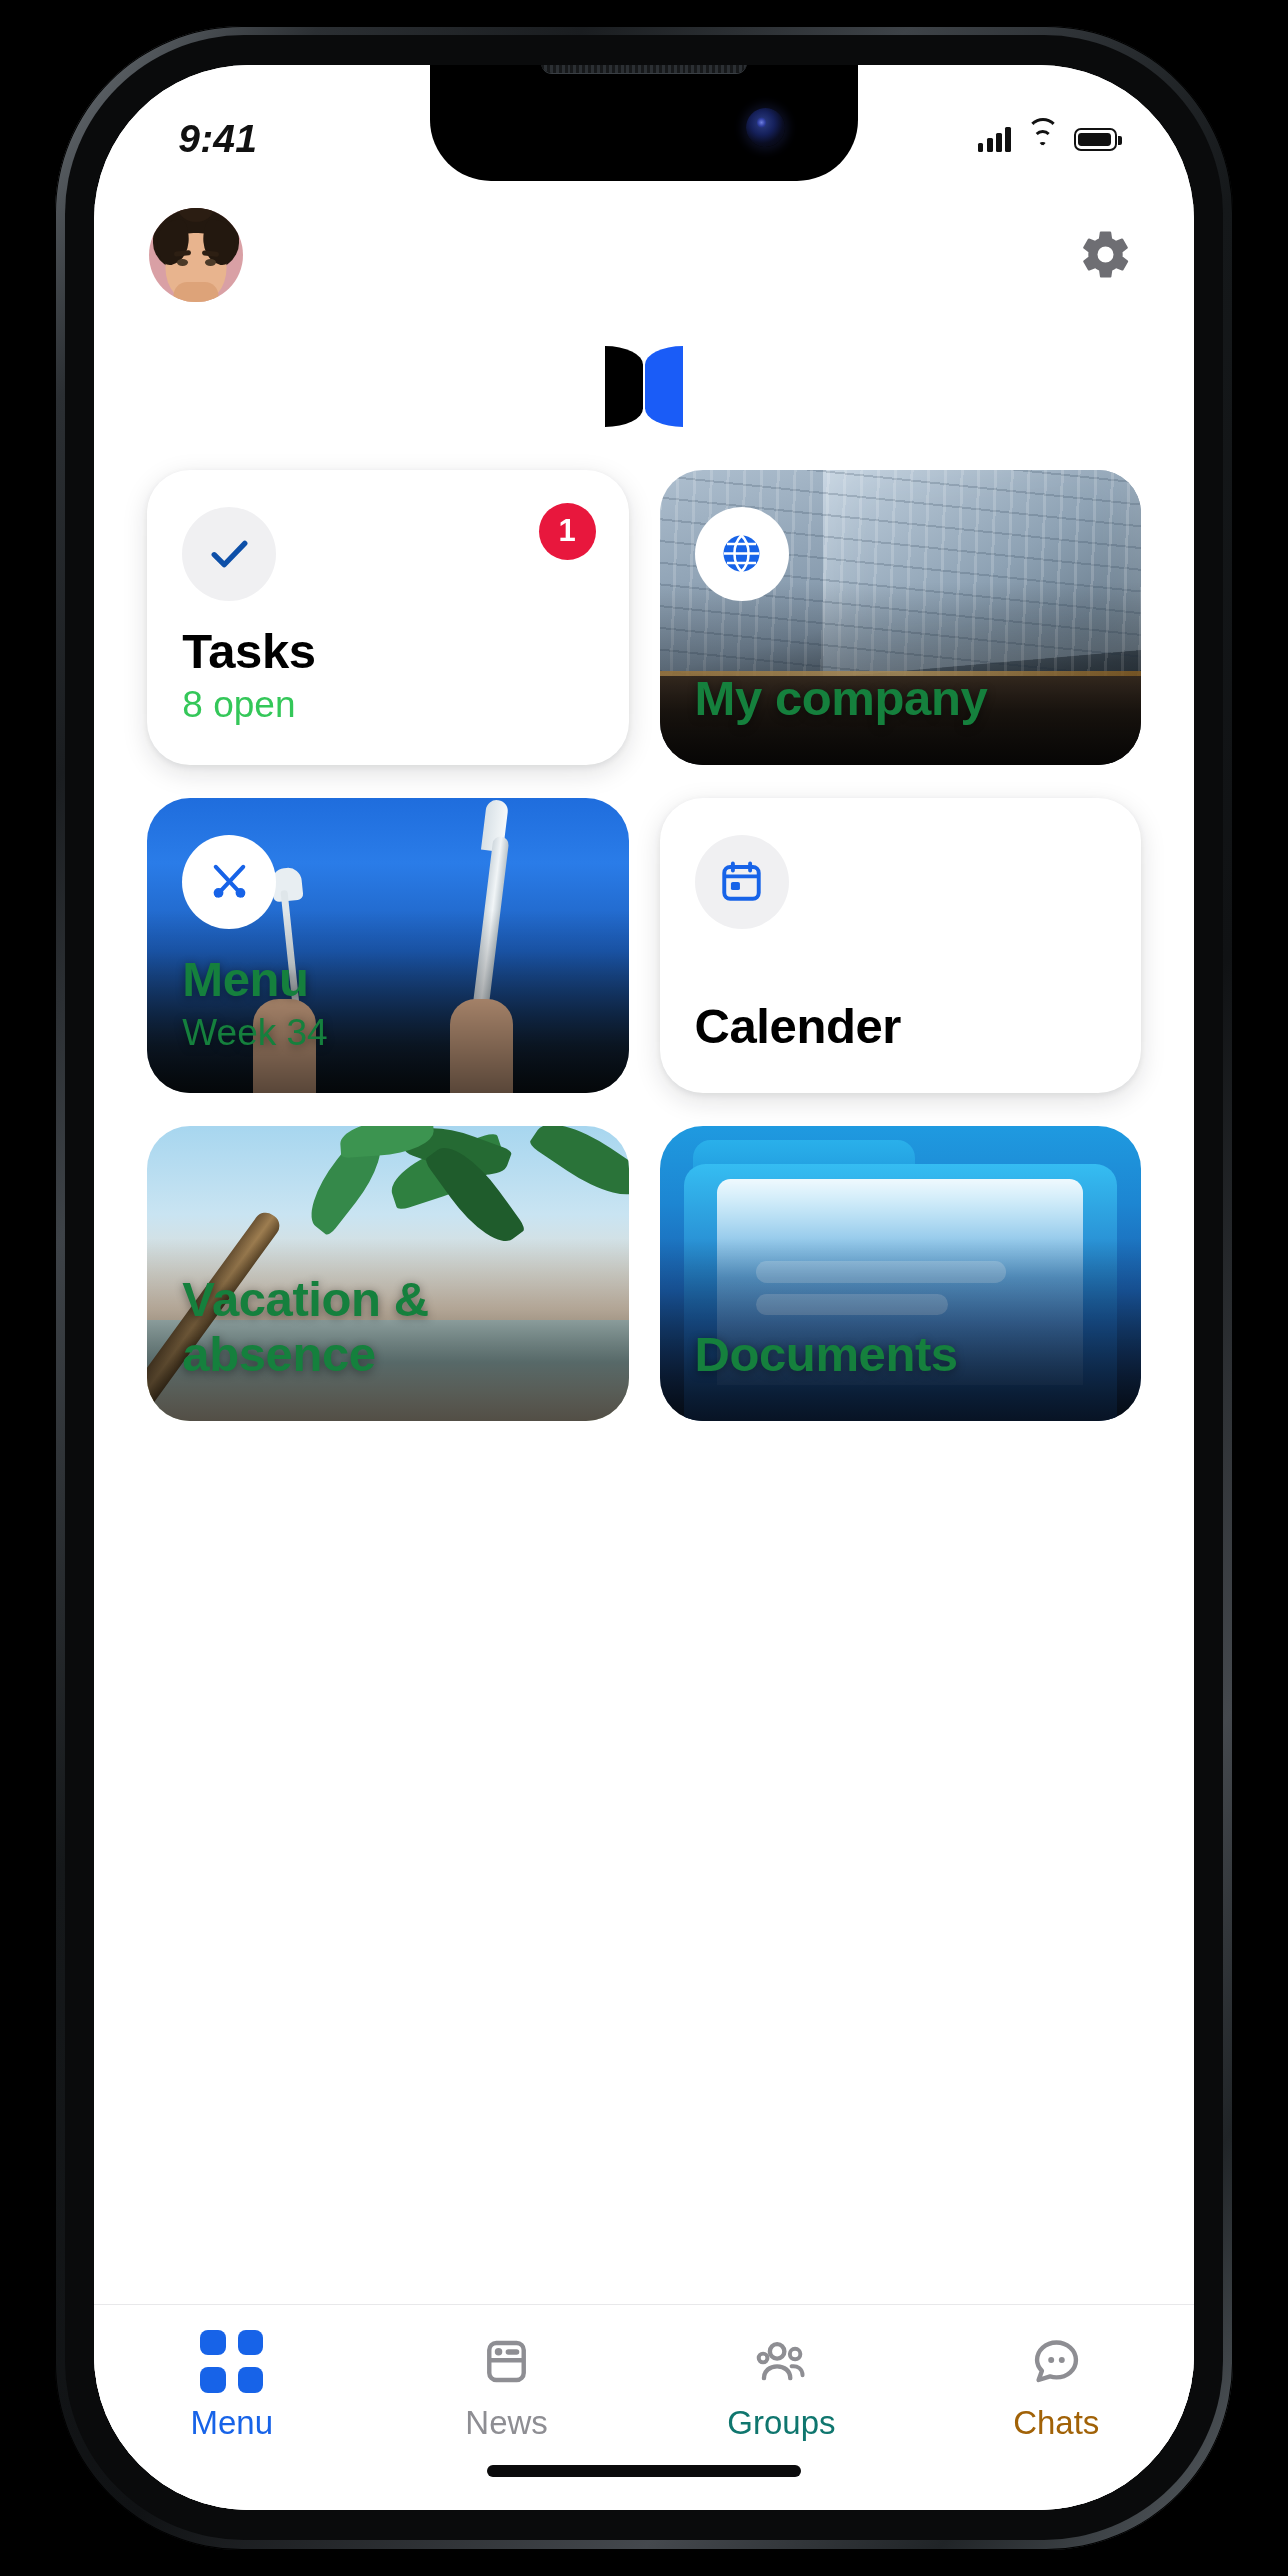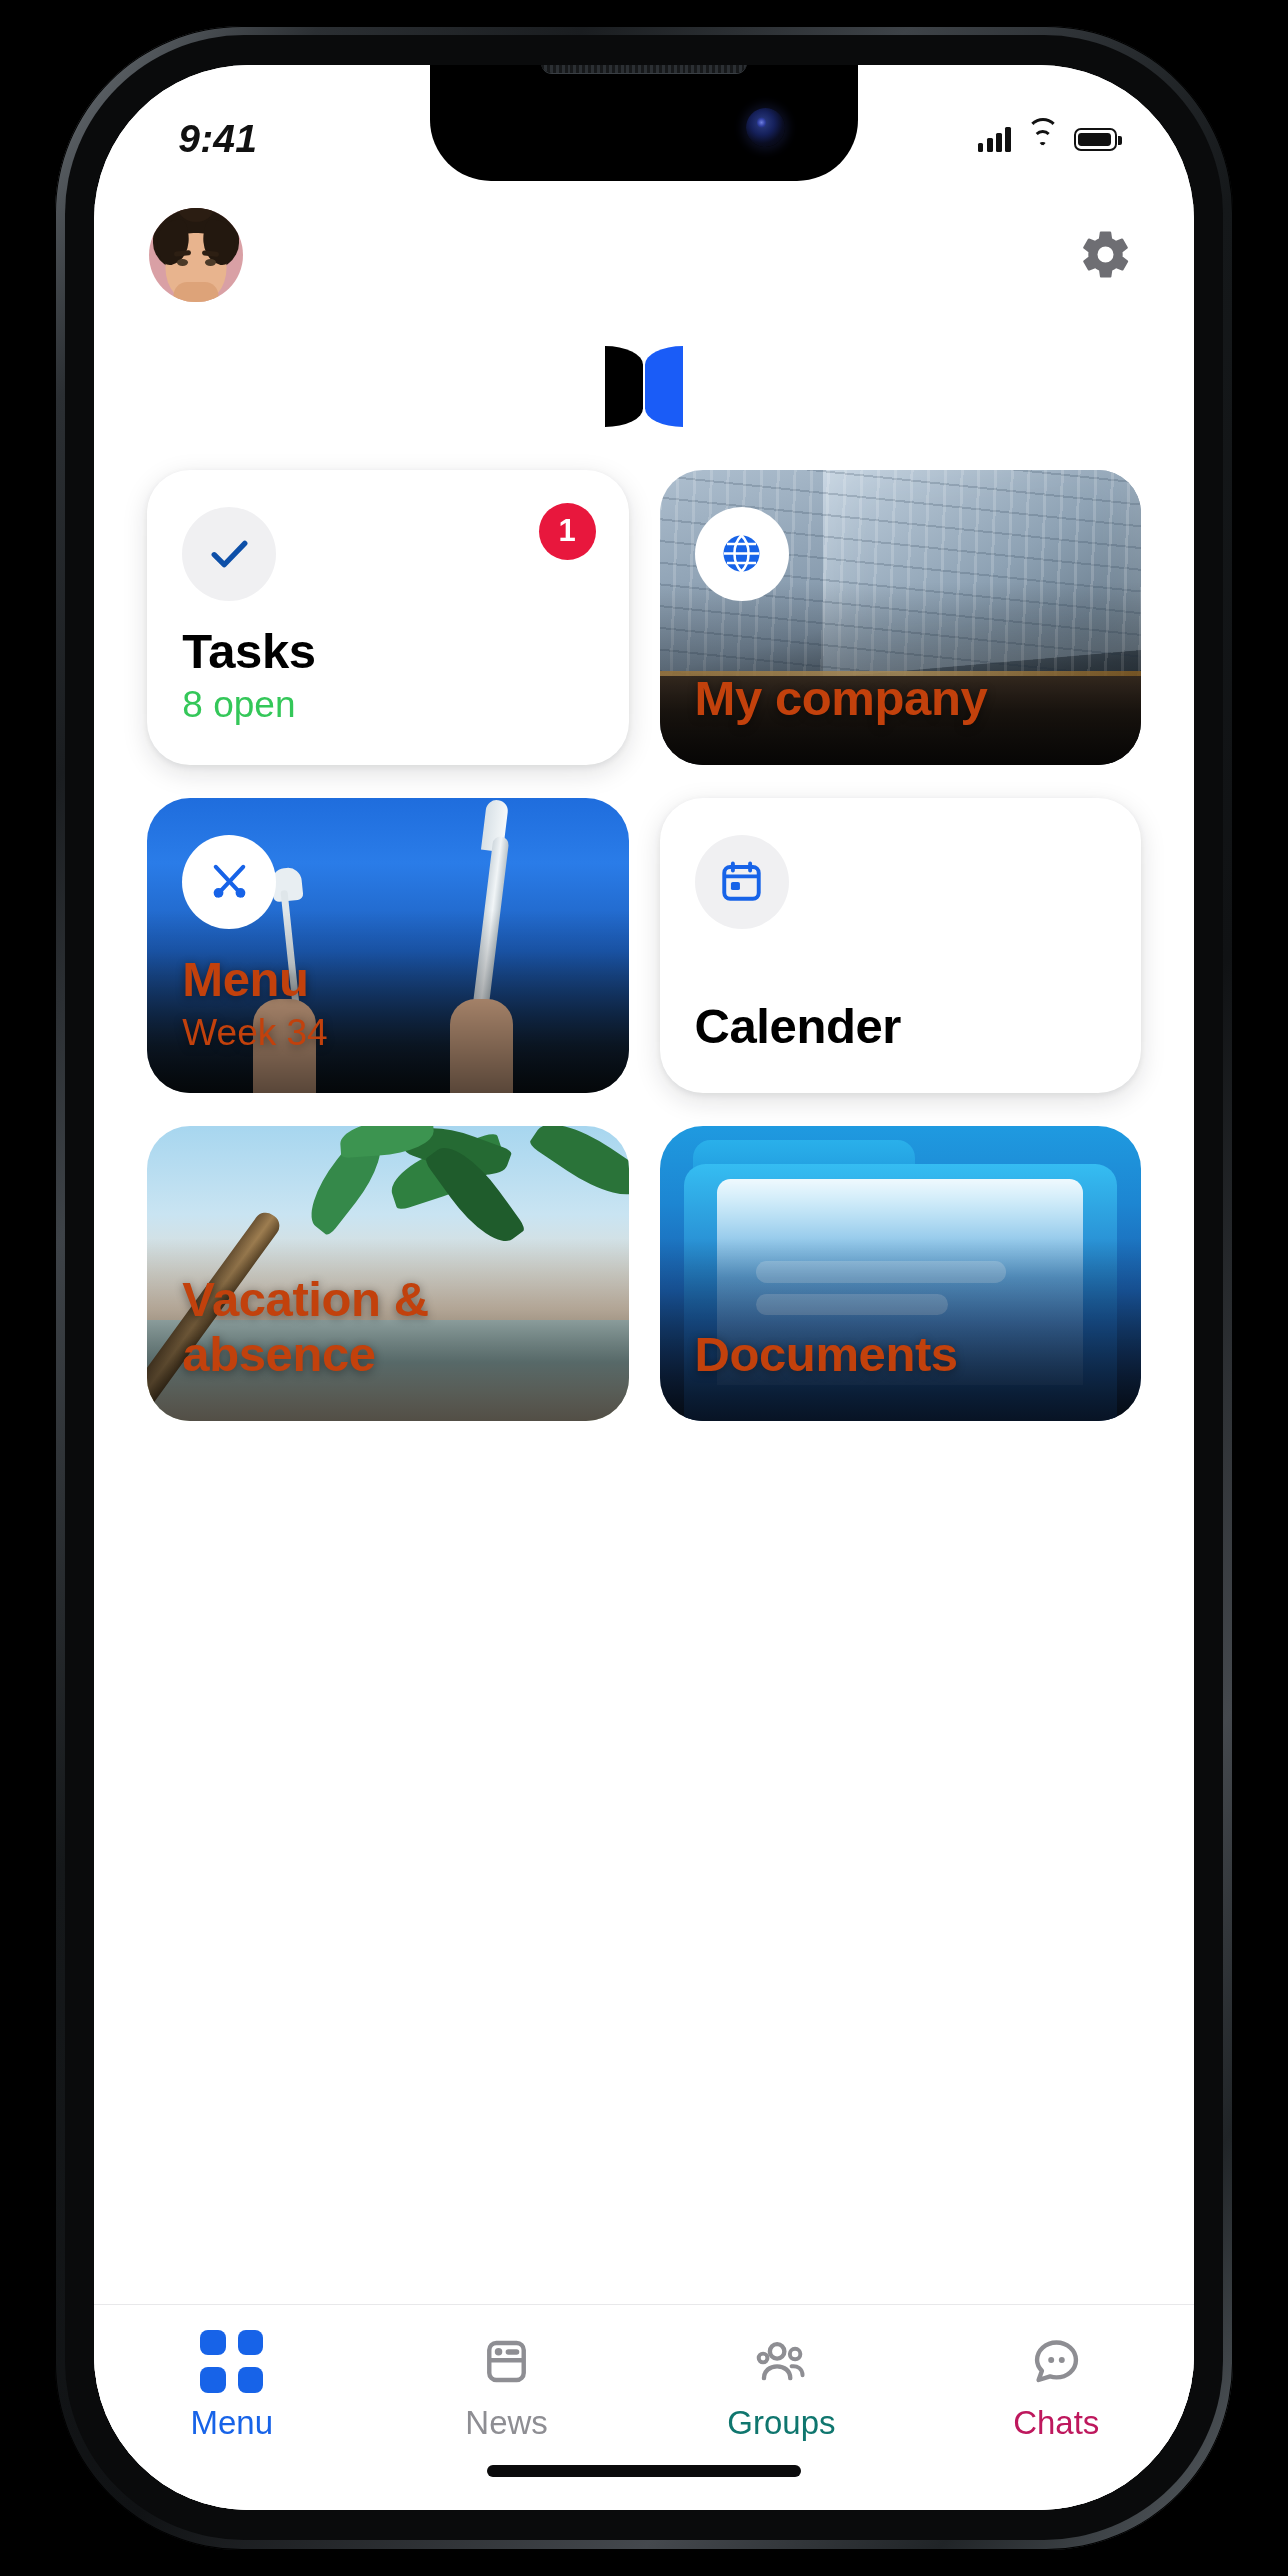--- a/index.html
+++ b/index.html
@@ -160,21 +160,21 @@
 
   .badge{
     position:absolute; top:33px; right:33px;
     min-width:57px; height:57px; padding:0 13.7px; border-radius:28.5px;
     display:flex; align-items:center; justify-content:center;
     font-size:31px; font-weight:600; color:#fff;
   }
 
   .card-title{ font-size:49px; font-weight:700; line-height:1.12; letter-spacing:-0.4px; }
   .card-sub{ font-size:37px; font-weight:400; margin-top:5.9px; line-height:1.1; }
-  .card.dark .card-title, .card.dark .card-sub{ color:#c2410c;
+  .card.dark .card-title, .card.dark .card-sub{ color:#15803d;
      text-shadow:0 2px 9.8px rgba(0,0,0,.45); }
 
   
   .ph{ position:absolute; inset:0; z-index:0; }
   .card > .inner{ position:relative; z-index:2; }
   .scrim{ position:absolute; inset:0; z-index:1;
      background:linear-gradient(180deg, rgba(0,0,0,0) 38%, rgba(0,0,0,.62) 100%); }
 
   
   .ph-company{ background:linear-gradient(165deg,#aebfcf 0%,#93a6b8 26%,#7f93a6 48%,#3d4a55 74%,#1d252c 100%); }
@@ -472,21 +472,21 @@
             </div>
 
             <div class="tab">
               <span class="ti">
                 <svg width="53" height="53" viewBox="0 0 24 24" fill="none">
                   <path d="M12 3.4c4.9 0 8.8 3.5 8.8 7.9 0 4.4-3.9 7.9-8.8 7.9-1 0-2-.15-2.9-.42l-5.2 1.6 1.5-4.2c-1.35-1.35-2.2-3.1-2.2-4.88 0-4.4 3.9-7.9 8.8-7.9z" stroke="#8e8e93" stroke-width="2" stroke-linejoin="round"></path>
                   <circle cx="9.6" cy="11.3" r="1.35" fill="#8e8e93"></circle>
                   <circle cx="14.4" cy="11.3" r="1.35" fill="#8e8e93"></circle>
                 </svg>
               </span>
-              <span class="tl" style="color:#be185d">Chats</span>
+              <span class="tl" style="color:#a16207">Chats</span>
             </div>
 
           </div>
         </div>
 
         <div class="home-ind"></div>
       </div>
     </div>
   </div>
 </div>

